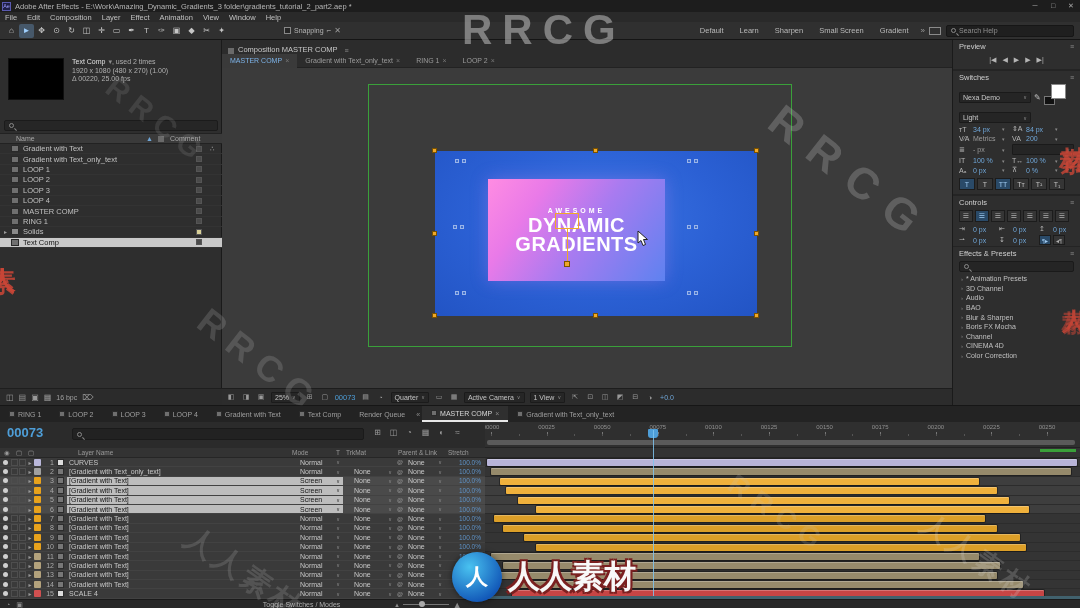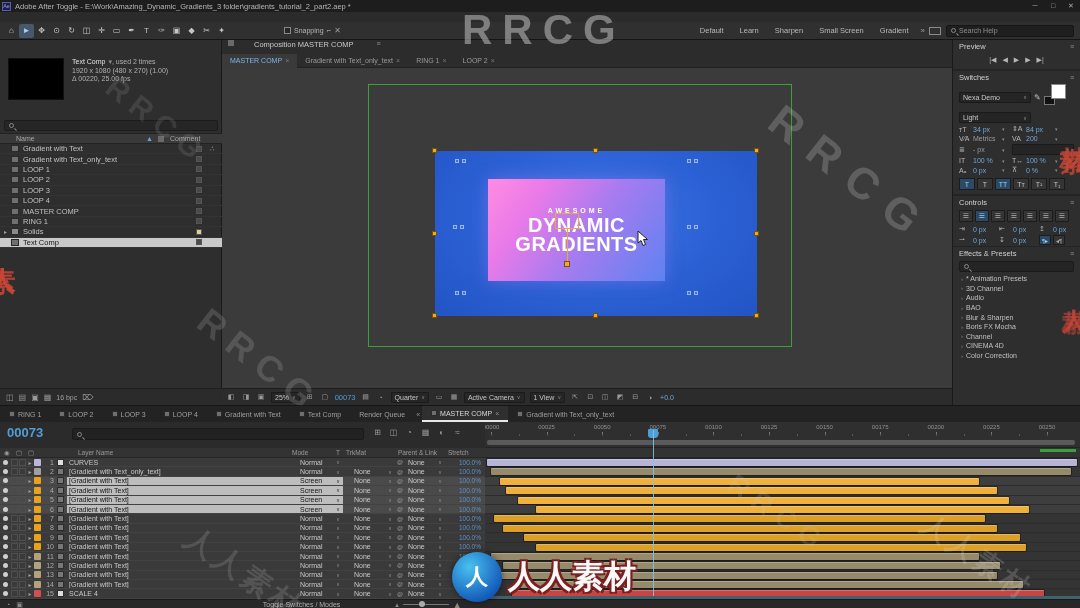--- a/index.html
+++ b/index.html
@@ -67,21 +67,21 @@
   .pbox { width:6px; height:6px; border:1px solid #555; background:#4a4a4a; margin-right:8px; flex:none; }
   .pbox.bright { background:#d8d098; }
   .pextra { width:12px; font-size:7px; color:#c8c8c8; flex:none; }
   .pfooter { position:absolute; left:0; top:348px; width:222px; height:17px; background:#2b2b2b;
     border-top:1px solid #1e1e1e; display:flex; align-items:center; gap:5px; padding:0 6px; font-size:7px; color:#9f9f9f; }
   .pf-ic { font-size:8px; color:#9a9a9a; }
 
   
   .viewer-panel { position:absolute; left:222px; top:40px; width:730px; height:365px; background:#333; }
   .vheader { position:absolute; left:0; top:0; width:730px; height:14px; background:#2c2c2c;
-    display:flex; align-items:flex-start; gap:20px; padding:0 6px; font-size:7.5px; color:#c8c8c8; }
+    display:flex; align-items:flex-end; gap:4px; padding:0 6px; font-size:7.5px; color:#c8c8c8; }
   .lock-sq { width:6px; height:6px; background:#6a6a6a; }
   .vtabs { position:absolute; left:0; top:14px; width:730px; height:14px; background:#2c2c2c;
     border-bottom:1px solid #222; display:flex; align-items:center; font-size:7px; }
   .vtab { display:flex; align-items:center; gap:3px; padding:0 8px; height:14px; color:#9a9a9a; }
   .vtab.active { background:#3a3a3a; color:#7db3e8; }
   .vtab-close { color:#777; }
   .vcanvas { position:absolute; left:0; top:28px; width:730px; height:320px; background:#3b3b3b; overflow:hidden; }
   .guide-rect { position:absolute; left:146px; top:16px; width:424px; height:263px; border:1px solid #3aa03a; }
   .comp-rect { position:absolute; left:213px; top:83px; width:322px; height:165px;
     background:radial-gradient(ellipse at 50% 40%, #3a74e4 0%, #2b60d4 55%, #2254c4 100%); }
@@ -221,28 +221,39 @@
   .logo-text { margin-left:6px; font-size:32px; font-weight:bold; color:#f8f8f8;
     text-shadow:2px 2px 0 #7a2020, -2px -2px 0 #7a2020, 2px -2px 0 #7a2020, -2px 2px 0 #7a2020; }
 </style>
 </head>
 <body>
 
 <div class="app">
 
   <div class="titlebar">
     <span class="ae-badge">Ae</span>
-    <span>Adobe After Toggle - E:\Work\Amazing_Dynamic_Gradients_3 folder\gradients_tutorial_2_part2.aep *</span>
+    <span>Adobe After Effects - E:\Work\Amazing_Dynamic_Gradients_3 folder\gradients_tutorial_2_part2.aep *</span>
     <span class="win-btns">
       <span class="win-btn">─</span>
       <span class="win-btn">□</span>
       <span class="win-btn">✕</span>
     </span>
   </div>
 
+  <div class="menubar" id="menu-bar">
+      <span class="menu-item">File</span>
+      <span class="menu-item">Edit</span>
+      <span class="menu-item">Composition</span>
+      <span class="menu-item">Layer</span>
+      <span class="menu-item">Effect</span>
+      <span class="menu-item">Animation</span>
+      <span class="menu-item">View</span>
+      <span class="menu-item">Window</span>
+      <span class="menu-item">Help</span>
+    </div>
 
   <div class="toolbar">
     <div class="tools" id="tools">
         <span class="tool">⌂</span>
         <span class="tool active">►</span>
         <span class="tool">✥</span>
         <span class="tool">⊙</span>
         <span class="tool">↻</span>
         <span class="tool">◫</span>
         <span class="tool">✛</span>

